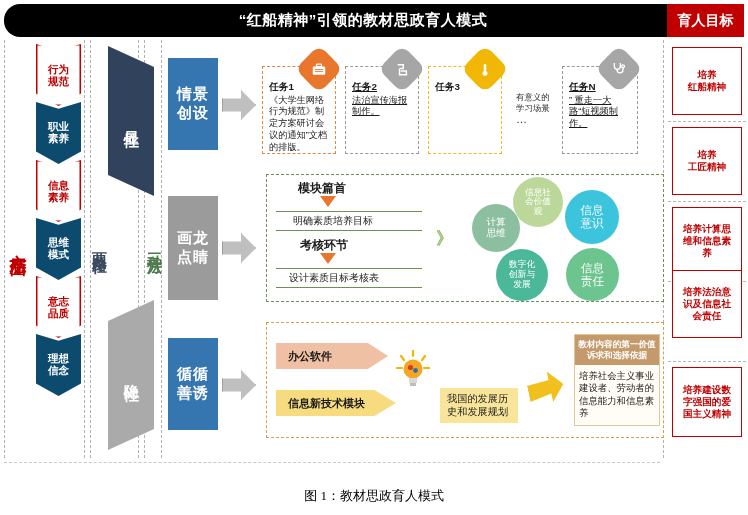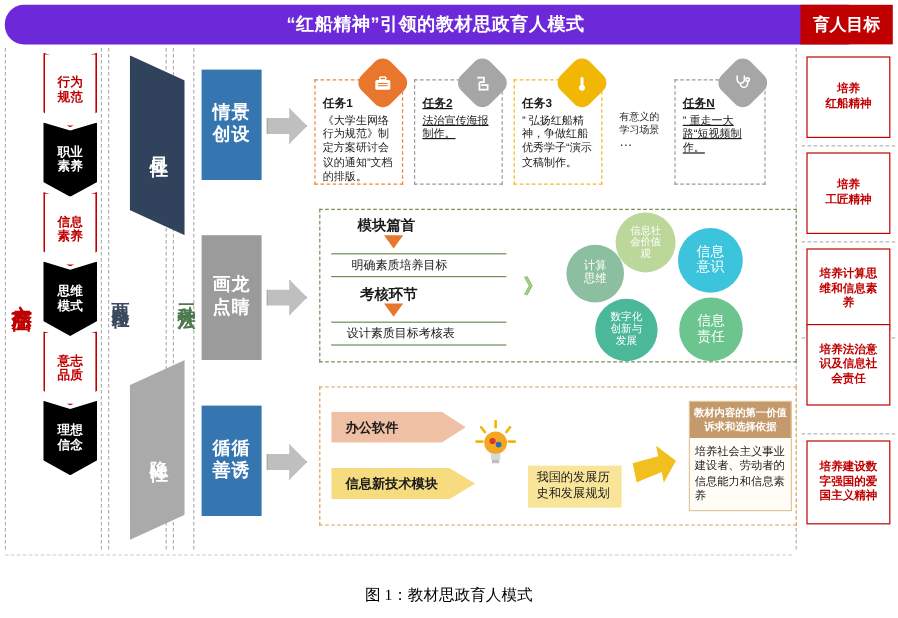--- a/index.html
+++ b/index.html
@@ -7,21 +7,21 @@
     width: 748px; height: 515px;
     background: #ffffff;
     font-family: "Liberation Sans", "DejaVu Sans", sans-serif;
     overflow: hidden;
   }
   #root { position: relative; width: 748px; height: 515px; }
 
   
   .hdr-main {
     position: absolute; left: 4px; top: 4px; width: 718px; height: 33px;
-    background: #6d28d9; color: #ffffff;
+    background: #000000; color: #ffffff;
     display: flex; align-items: center; justify-content: center;
     font-size: 15px; font-weight: bold; letter-spacing: .5px; border-radius: 16px;
   }
   .hdr-right {
     position: absolute; left: 667px; top: 4px; width: 77px; height: 33px;
     background: #c00000; color: #ffffff;
     display: flex; align-items: center; justify-content: center;
     font-size: 14px; font-weight: bold;
   }
 
@@ -47,21 +47,21 @@
 
   .chev-stack { position: absolute; left: 36px; top: 44px; width: 45px; }
   .chev {
     position: relative; width: 45px; height: 62px;
     display: flex; flex-direction: column; align-items: center;
     justify-content: center; font-size: 10.5px; line-height: 1.18;
     font-weight: bold; text-align: center;
     clip-path: polygon(0 0, 50% 11%, 100% 0, 100% 80%, 50% 100%, 0 80%);
     margin-bottom: -4px;
   }
-  .chev.on  { background: #000000; color: #ffffff; }
+  .chev.on  { background: #0c4a6e; color: #ffffff; font-family: Liberation Serif, serif; }
   .chev.off { background: #ffffff; color: #c00000;
               box-shadow: inset 0 0 0 1.5px #c00000; }
 
   
   .para {
     position: absolute; left: 108px; width: 46px;
     display: flex; align-items: center; justify-content: center;
     writing-mode: vertical-rl; text-orientation: upright;
     color: #ffffff; font-size: 15px; font-weight: bold; letter-spacing: 3px;
   }
@@ -273,21 +273,20 @@
   </div>
   <div class="tkicon" style="left:385px;top:52px;background:#a6a6a6">
     <span><svg width="15" height="15" viewBox="0 0 24 24" fill="none" stroke="#fff" stroke-width="2.3">
           <path d="M5 4h9v6H8"></path>
           <path d="M8 10v10h11v-6h-9"></path>
         </svg></span>
   </div>
 
   <div class="taskcard dash-yellow" style="left:428px;width:74px">
     <span class="tt">任务3</span>
-    <span>” 弘扬红船精神，争做红船优秀学子“演示文稿制作。</span>
   </div>
   <div class="tkicon" style="left:468px;top:52px;background:#f2b705">
     <span><svg width="15" height="15" viewBox="0 0 24 24" fill="#fff">
           <rect x="10" y="3" width="4" height="11" rx="2"></rect>
           <circle cx="12" cy="17.5" r="4"></circle>
         </svg></span>
   </div>
 
   <div class="ellip" style="left:516px;top:92px;width:40px">
     <div>有意义的</div>

